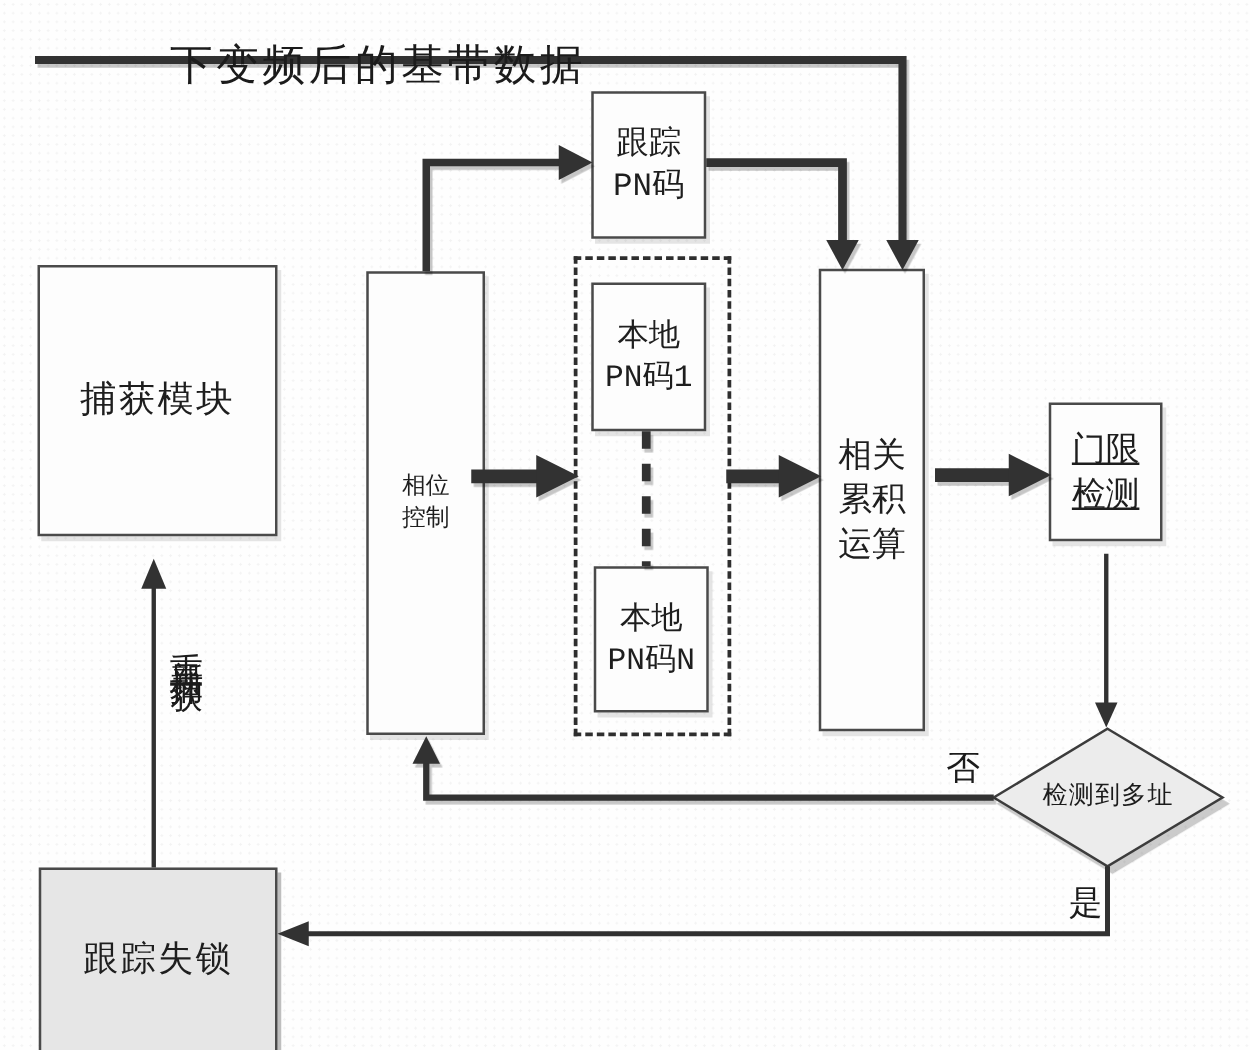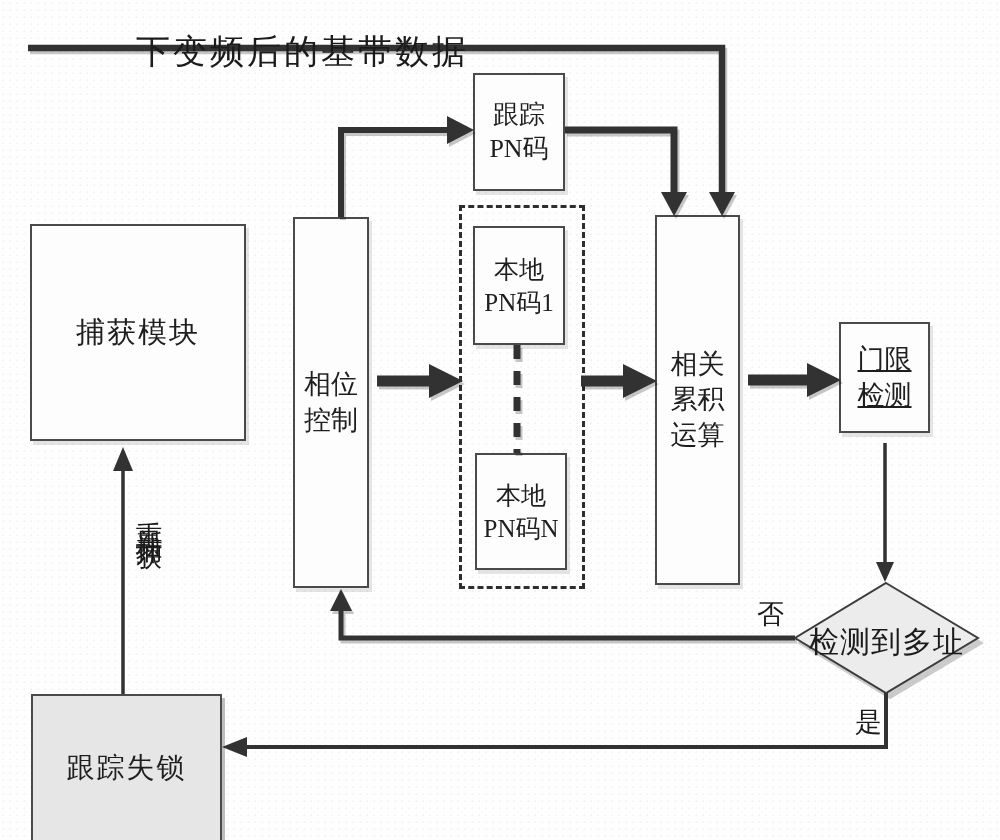--- a/index.html
+++ b/index.html
@@ -26,21 +26,21 @@
     align-items: center;
     justify-content: center;
     text-align: center;
     color: #1e1e1e;
     white-space: pre-line;
     line-height: 1.32;
     box-shadow: 3px 4px 0 rgba(0,0,0,0.10);
     z-index: 2;
   }
   .serif { font-family: "Liberation Serif", serif; }
-  .sans  { font-family: Liberation Serif, serif; }
+  .sans  { font-family: Liberation Mono, monospace; }
   .dashed-group {
     position: absolute;
     box-sizing: border-box;
     border: 3px dashed #2e2e2e;
     background: transparent;
     box-shadow: none;
     z-index: 1;
   }
   #connector-layer {
     position: absolute;
@@ -63,45 +63,45 @@
   #diagram-title {
     left: 136px; top: 5px;
     font-size: 34px;
     letter-spacing: 3px;
     margin-top: 24px;
   }
   #decision-label {
     left: 795px; top: 622px;
     width: 183px;
     text-align: center;
-    font-size: 30px;
+    font-size: 20px;
     letter-spacing: 1px;
   }
   #no-label  { left: 757px; top: 596px; font-size: 27px; }
   #yes-label { left: 855px; top: 704px; font-size: 27px; }
   #reacquire-label {
     left: 131px; top: 500px;
     writing-mode: vertical-rl;
     font-size: 27px;
     letter-spacing: 7px;
   }
 </style>
 </head>
 <body>
 
 <div id="stage">
 
   <div id="diagram-title" class="label serif">下变频后的基带数据</div>
 
-  <div class="box serif" style="left:30px; top:224px; width:216px; height:217px; font-size:29px; letter-spacing:2px;">捕获模块</div>
+  <div class="box serif" style="left:30px; top:212px; width:192px; height:217px; font-size:29px; letter-spacing:2px;">捕获模块</div>
 
   <div class="box sans" style="left:473px; top:73px; width:92px; height:118px; font-size:26px;">跟踪
 PN码</div>
 
-  <div class="box sans" style="left:293px; top:217px; width:76px; height:371px; font-size:27px;">相位
+  <div class="box sans" style="left:293px; top:217px; width:95px; height:371px; font-size:19px;">相位
 控制</div>
 
   <div class="dashed-group" style="left:459px; top:205px; width:126px; height:384px;"></div>
 
   <div class="box sans" style="left:473px; top:226px; width:92px; height:119px; font-size:25px;">本地
 PN码1</div>
 
   <div class="box sans" style="left:475px; top:453px; width:92px; height:117px; font-size:25px;">本地
 PN码N</div>
 

